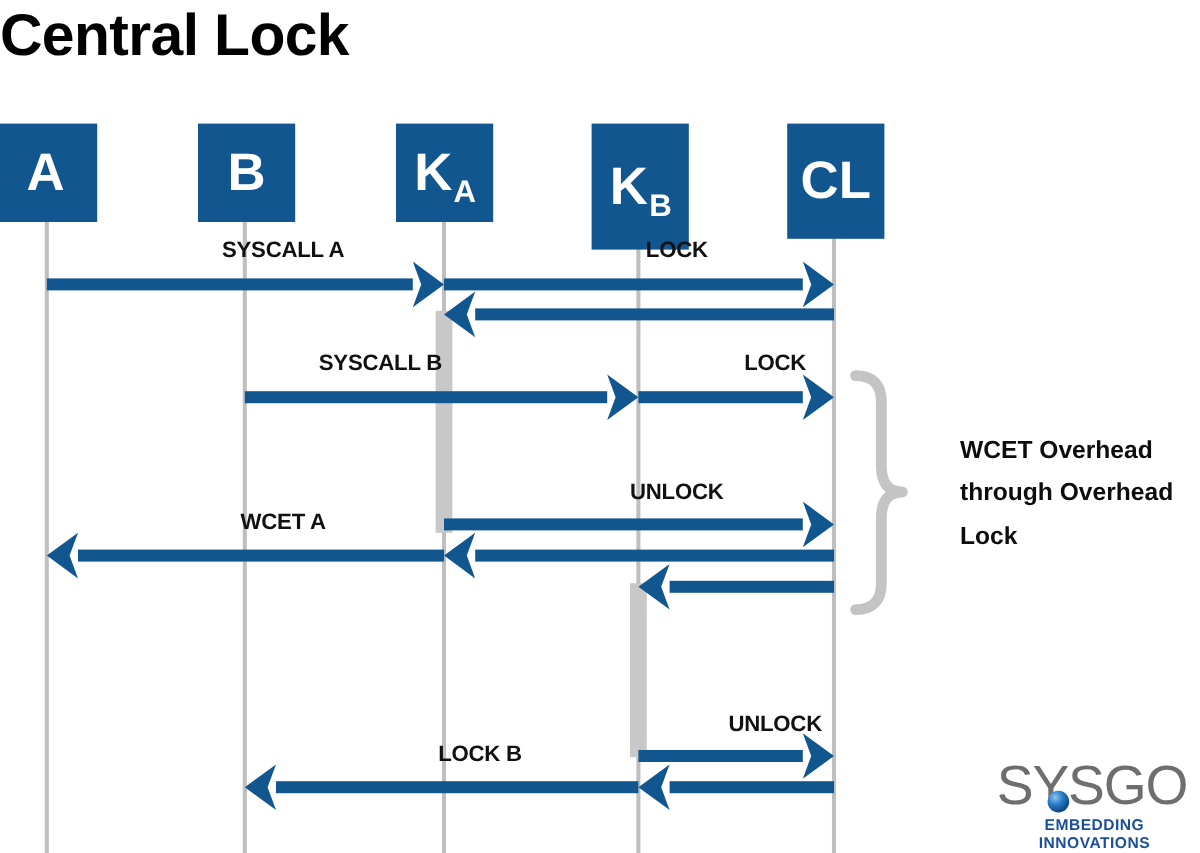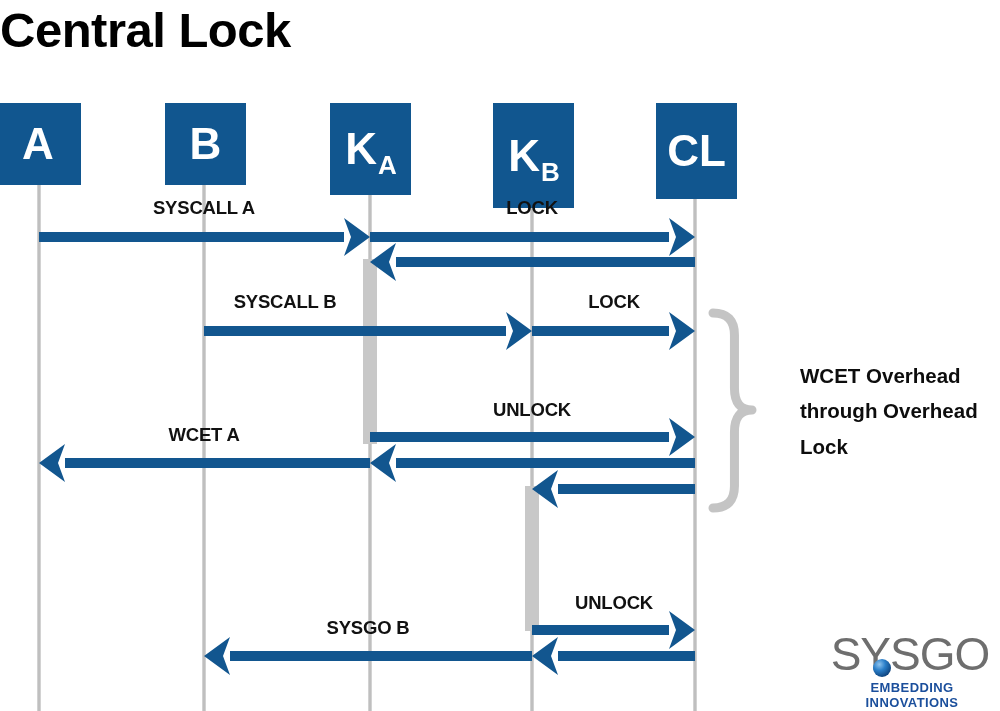--- a/index.html
+++ b/index.html
@@ -63,20 +63,21 @@
   }
   .msg-label {
     position: absolute;
     font-size: 18.5px;
     font-weight: 700;
     color: #111111;
     white-space: nowrap;
     transform: translate(-50%, -100%);
     letter-spacing: -0.2px;
     font-family: "Liberation Sans", sans-serif;
+    margin-left: 32px;
   }
   .annotation {
     position: absolute;
     left: 800px;
     top: 358px;
     width: 196px;
     font-size: 20.5px;
     font-weight: 700;
     line-height: 1.72;
     color: #0d0d0d;
@@ -187,40 +188,40 @@
       </g>
   </svg>
 
   <div id="heads-layer">
       <div class="head-box" style="left: -5px; top: 103px; width: 86px; height: 82px; background: rgb(17, 86, 143);">
         <span class="head-label">A</span>
       </div>
       <div class="head-box" style="left: 165px; top: 103px; width: 81px; height: 82px; background: rgb(17, 86, 143);">
         <span class="head-label">B</span>
       </div>
-      <div class="head-box" style="left: 330px; top: 103px; width: 81px; height: 92px; background: rgb(17, 86, 143);">
+      <div class="head-box" style="left: 330px; top: 103px; width: 81px; height: 82px; background: rgb(17, 86, 143);">
         <span class="head-label">K<span class="sub">A</span></span>
       </div>
       <div class="head-box" style="left: 493px; top: 103px; width: 81px; height: 105px; background: rgb(17, 86, 143);">
         <span class="head-label">K<span class="sub">B</span></span>
       </div>
       <div class="head-box" style="left: 656px; top: 103px; width: 81px; height: 96px; background: rgb(17, 86, 143);">
         <span class="head-label">CL</span>
       </div>
     </div>
 
   <div id="labels-layer">
       <div class="msg-label" style="left: 204px; top: 219px;">SYSCALL A</div>
       <div class="msg-label" style="left: 532px; top: 219px;">LOCK</div>
       <div class="msg-label" style="left: 285px; top: 313px;">SYSCALL B</div>
       <div class="msg-label" style="left: 614px; top: 313px;">LOCK</div>
       <div class="msg-label" style="left: 532px; top: 421px;">UNLOCK</div>
       <div class="msg-label" style="left: 204px; top: 446px;">WCET A</div>
       <div class="msg-label" style="left: 614px; top: 614px;">UNLOCK</div>
-      <div class="msg-label" style="left: 368px; top: 639px;">SYSGO B</div>
+      <div class="msg-label" style="left: 368px; top: 639px;">LOCK B</div>
     </div>
 
   <div class="annotation">
     <span>WCET Overhead</span><br>
     <span>through Overhead</span><br>
     <span>Lock</span>
   </div>
 
   <div class="logo">
     <div class="logo-tagline">EMBEDDING INNOVATIONS</div>

